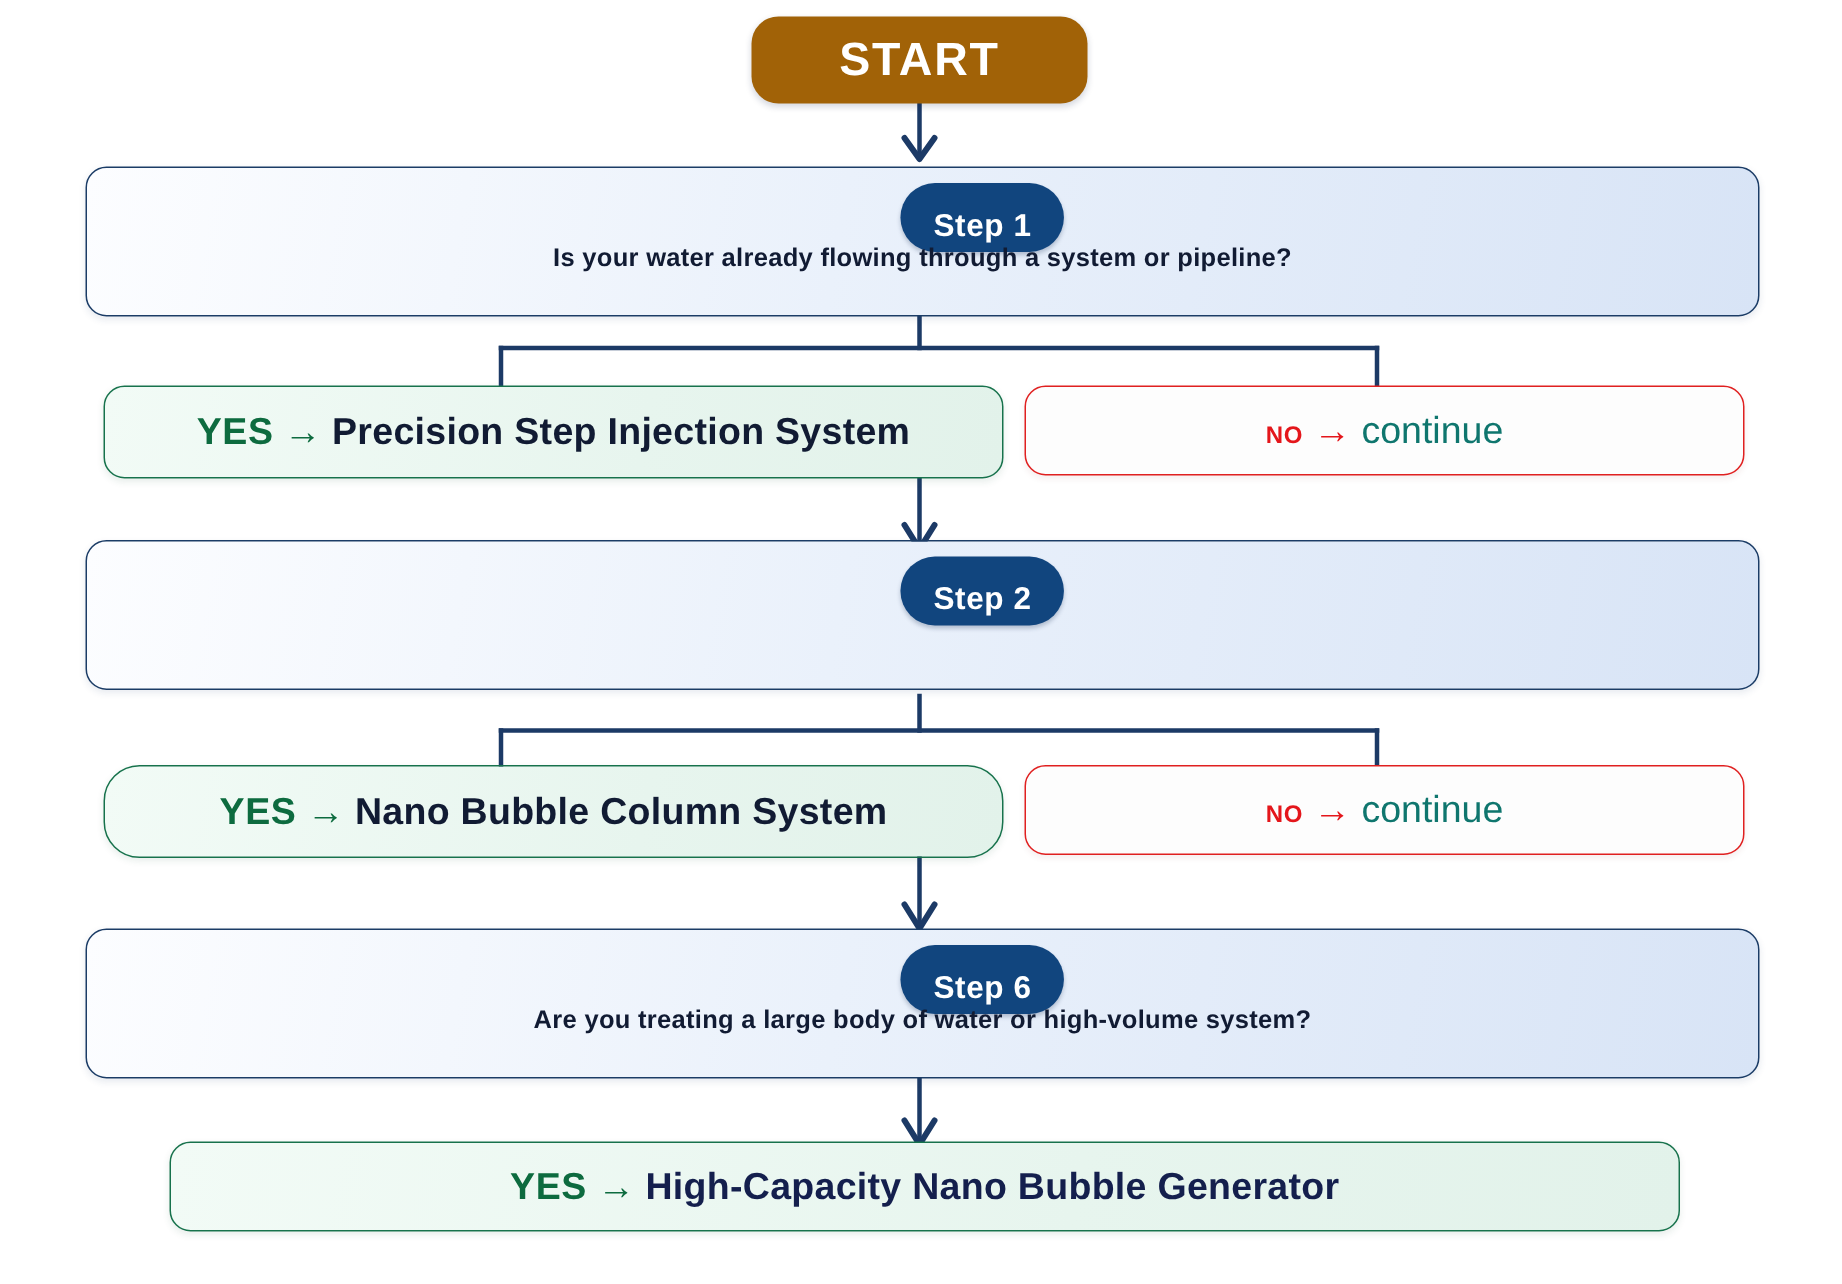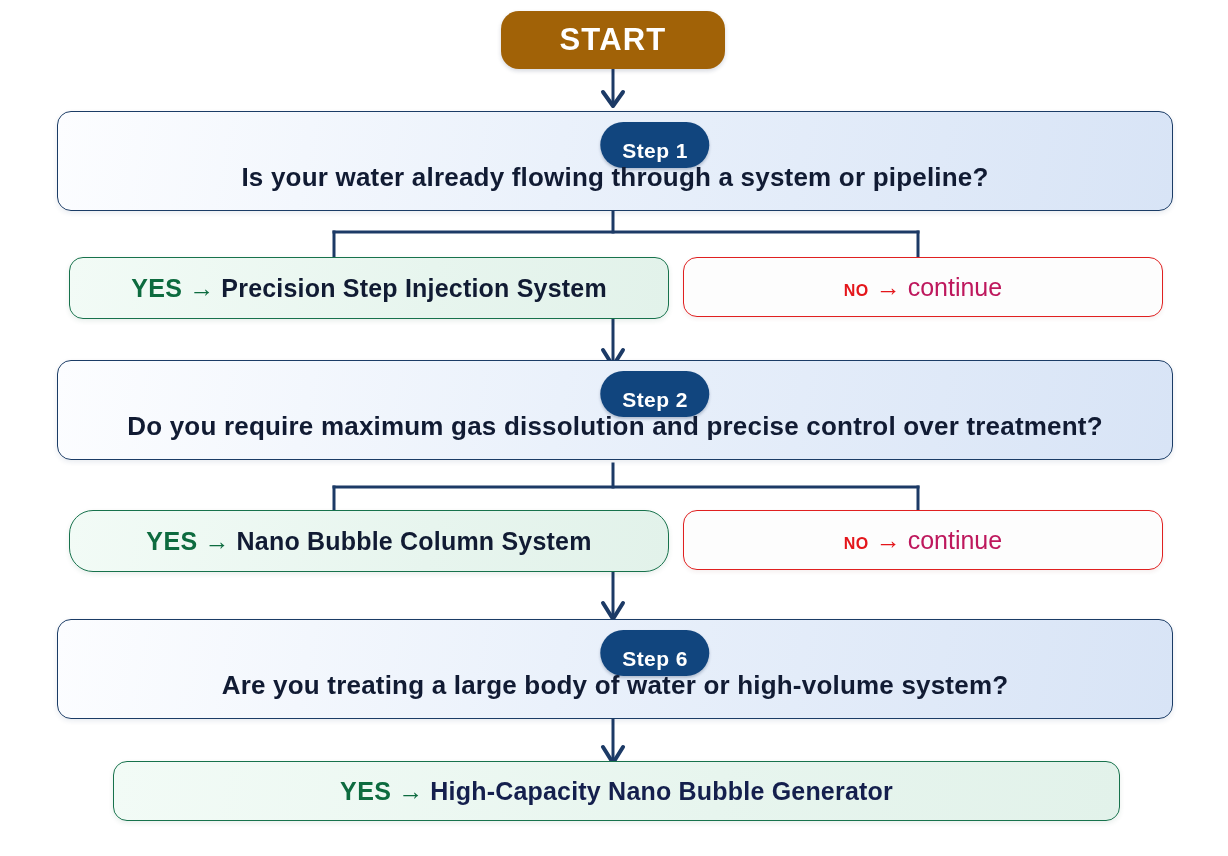--- a/index.html
+++ b/index.html
@@ -68,21 +68,21 @@
     letter-spacing: 0.4px;
     line-height: 1.05;
   }
   .step-question {
     position: absolute;
     left: 0;
     right: 0;
     top: 50px;
     text-align: center;
     color: #111b33;
-    font-size: 26px;
+    font-size: 17px;
     font-weight: bold;
     letter-spacing: 0.2px;
     padding: 0 16px;
     box-sizing: border-box;
   }
 
   
   .yes-box {
     position: absolute;
     border: 1.7px solid #17724c;
@@ -133,21 +133,21 @@
     font-weight: bold;
     letter-spacing: 0.4px;
   }
   .arrow-red {
     color: #e4161b;
     font-size: 25px;
     font-weight: bold;
     padding: 0 7px;
   }
   .no-text {
-    color: #be185d;
+    color: #0f766e;
     font-size: 25px;
     font-weight: normal;
   }
 
   
   .connector-layer {
     position: absolute;
     left: 0;
     top: 0;
     width: 1228px;
@@ -207,21 +207,20 @@
   <div class="no-box" style="left:683px; top:257px; width:478px; height:58px;">
     <div class="yes-line">
       <span class="kw-no">NO</span><span class="arrow-red">→</span><span class="no-text">continue</span>
     </div>
   </div>
 
   <div class="step-box" style="top:360px;">
     <div class="step-badge">
       <span>Step 2</span>
     </div>
-    <div class="step-question">Do you require maximum gas dissolution and precise control over treatment?</div>
   </div>
 
   <div class="yes-box" style="left:69px; top:510px; width:598px; height:60px;border-radius:24px;">
     <div class="yes-line">
       <span class="kw-yes">YES</span><span class="arrow-green">→</span><span class="yes-text">Nano Bubble Column System</span>
     </div>
   </div>
 
   <div class="no-box" style="left:683px; top:510px; width:478px; height:58px;">
     <div class="yes-line">

